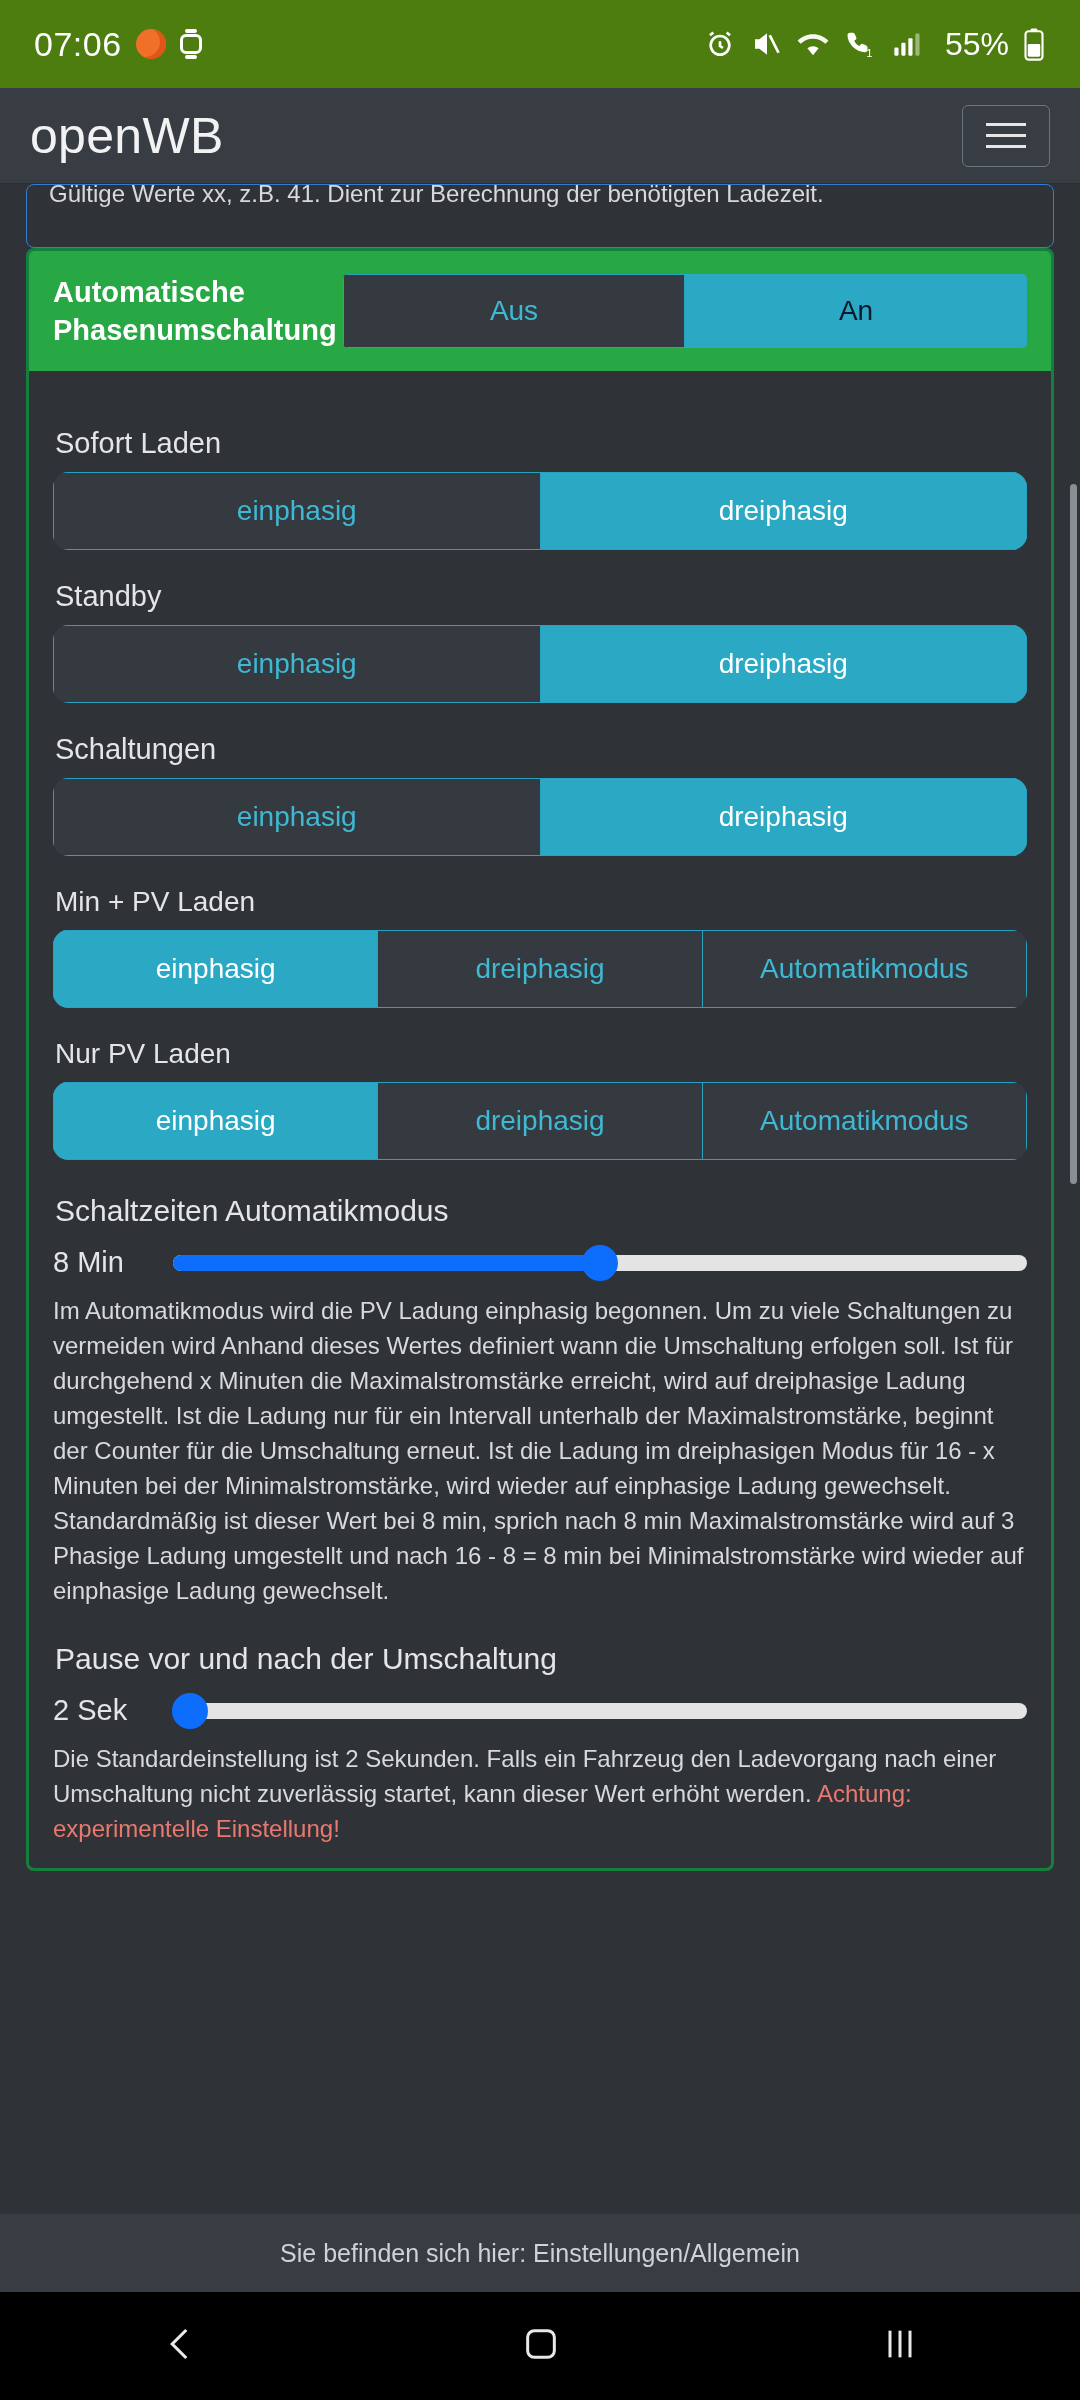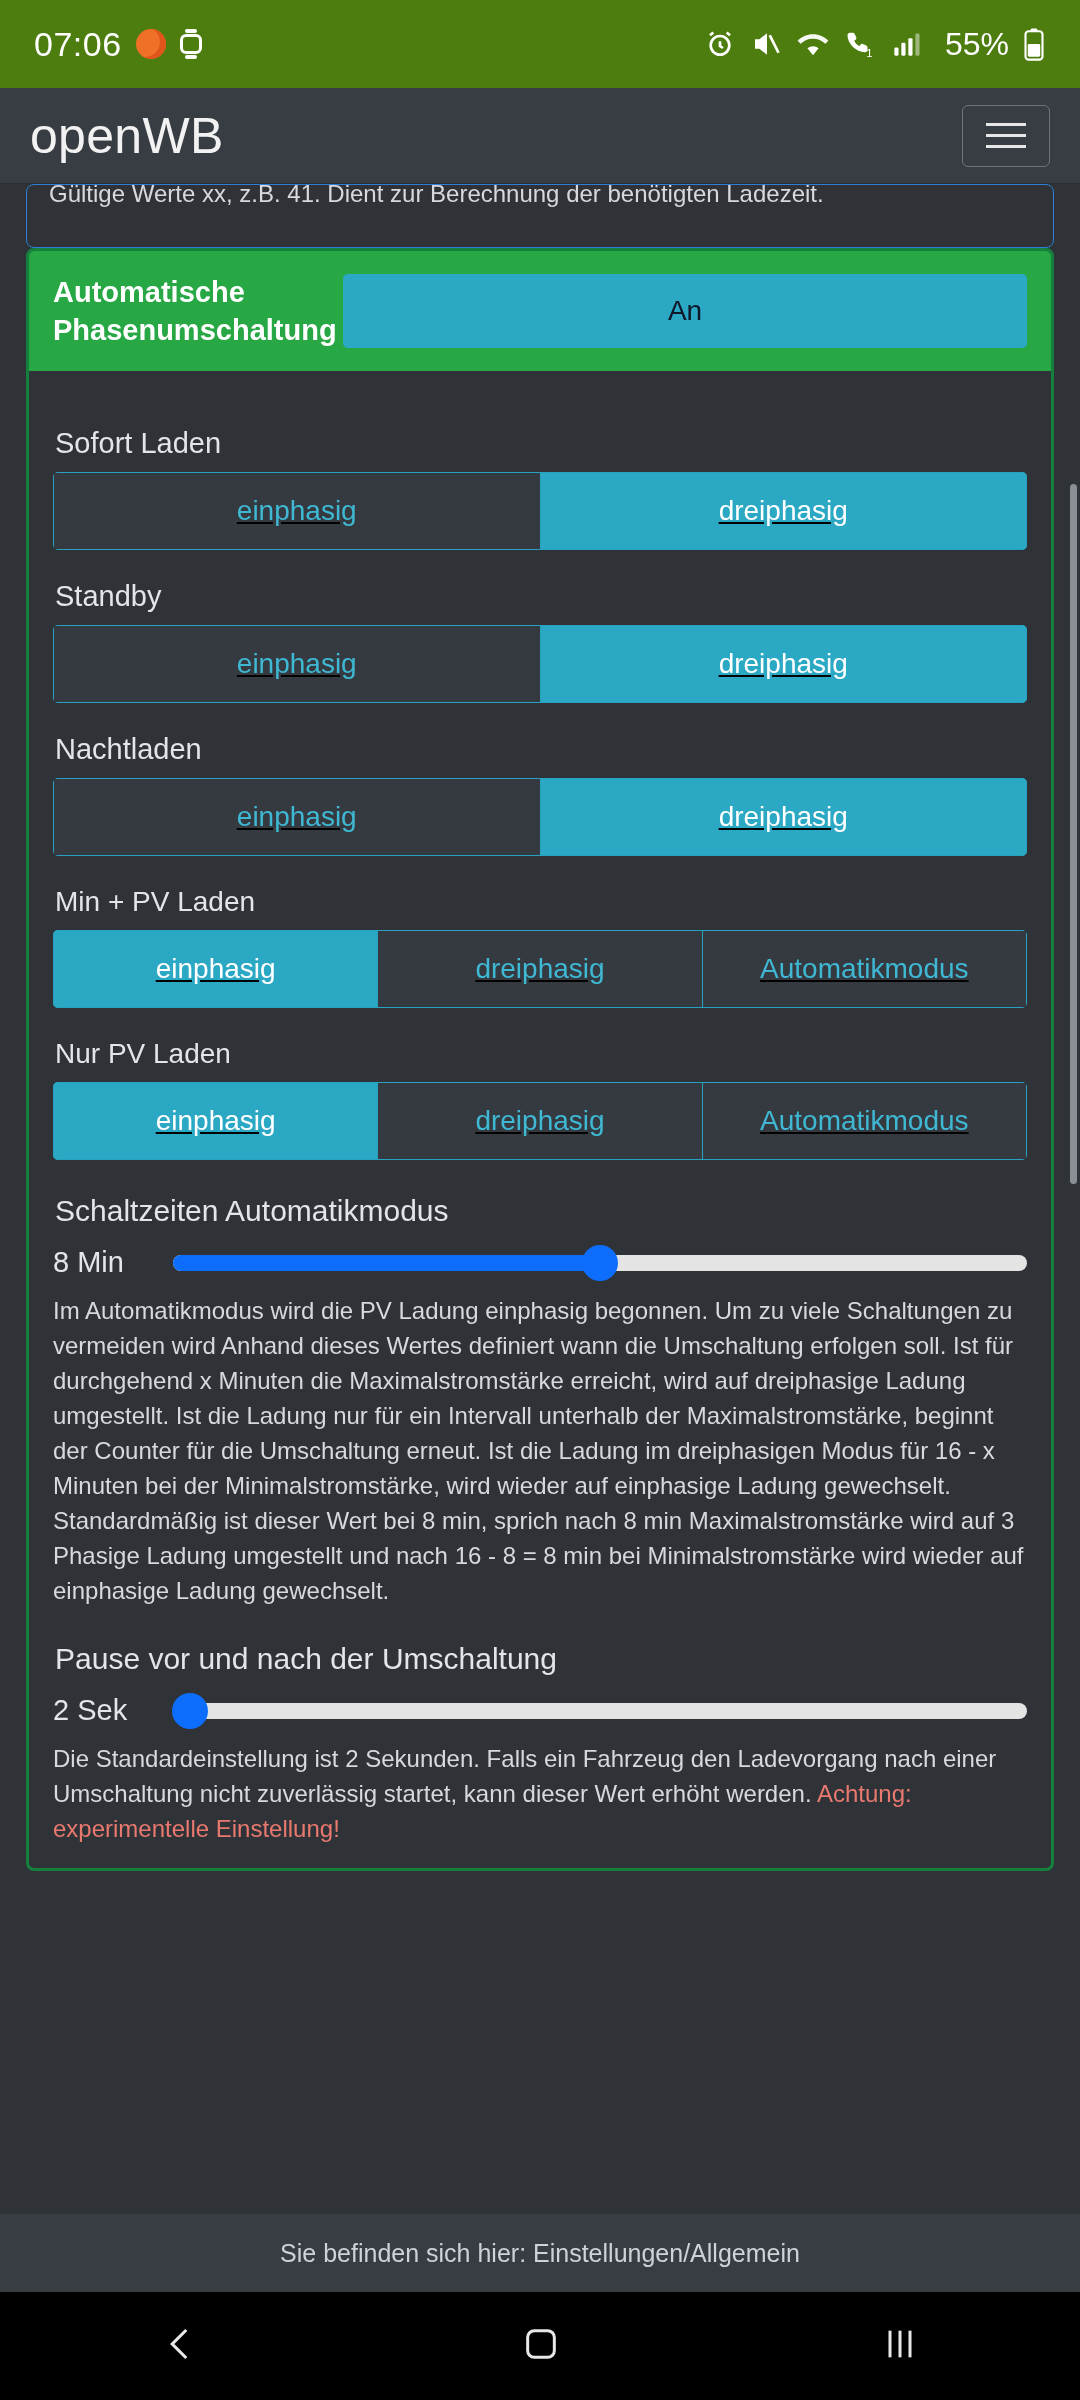--- a/index.html
+++ b/index.html
@@ -156,21 +156,21 @@
     line-height: 42px;
   }
 
   .field-label {
     color: #e3e5e8;
     font-size: 29px;
     margin: 30px 0 12px 2px;
   }
   .field-label.sm { font-size: 28px; }
 
-  .seg2 { display: flex; border-radius: 5px; overflow: hidden; text-decoration: underline; }
+  .seg2 { display: flex; border-radius: 15px; overflow: hidden; }
   .seg2 .opt {
     flex: 1 1 0;
     text-align: center;
     font-size: 28px;
     padding: 22px 0;
     background: #343a40;
     color: #3fb8d4;
     border: 1px solid #28a2c0;
     border-left-width: 0;
   }
@@ -337,39 +337,40 @@
     <div class="inner">
 
       <div class="partial-card">
         <div class="txt">Gültige Werte xx, z.B. 41. Dient zur Berechnung der benötigten Ladezeit.</div>
       </div>
 
       <div class="card">
         <div class="card-header">
           <div class="card-title">Automatische Phasenumschaltung</div>
           <div class="seg">
+            <div class="opt">Aus</div>
             <div class="opt active">An</div>
           </div>
         </div>
 
         <div class="card-body">
 
           <div class="field-label">Sofort Laden</div>
           <div class="seg2">
             <div class="opt">einphasig</div>
             <div class="opt active">dreiphasig</div>
           </div>
 
           <div class="field-label">Standby</div>
           <div class="seg2">
             <div class="opt">einphasig</div>
             <div class="opt active">dreiphasig</div>
           </div>
 
-          <div class="field-label">Nachtladen</div>
+          <div class="field-label">Schaltungen</div>
           <div class="seg2">
             <div class="opt">einphasig</div>
             <div class="opt active">dreiphasig</div>
           </div>
 
           <div class="field-label sm">Min + PV Laden</div>
           <div class="seg2">
             <div class="opt active">einphasig</div>
             <div class="opt">dreiphasig</div>
             <div class="opt">Automatikmodus</div>

